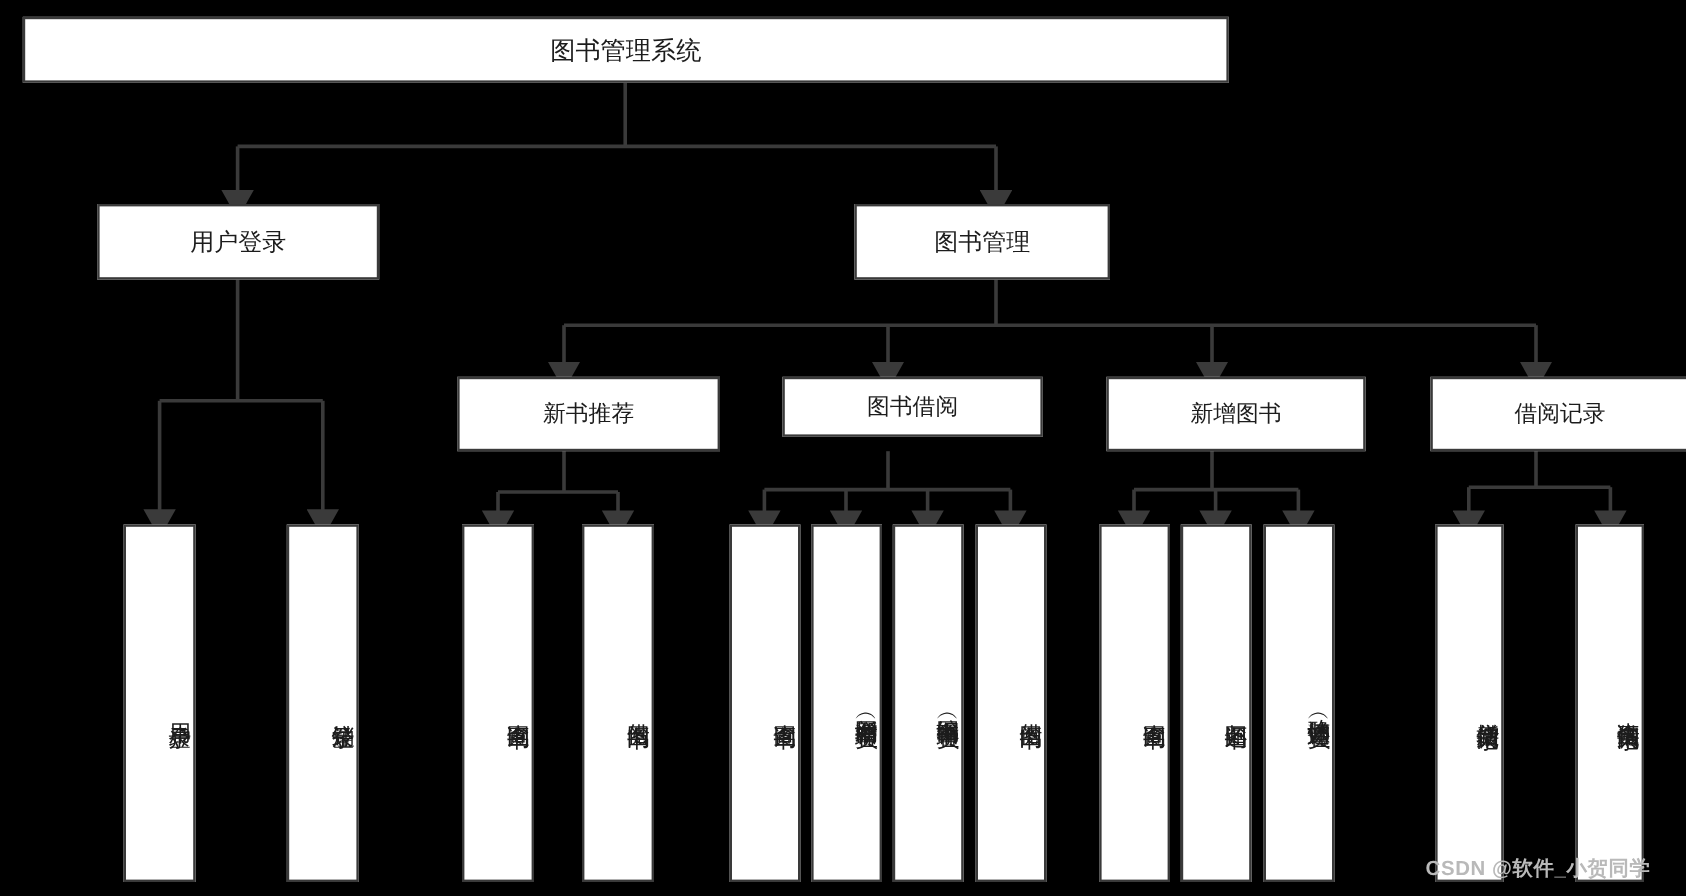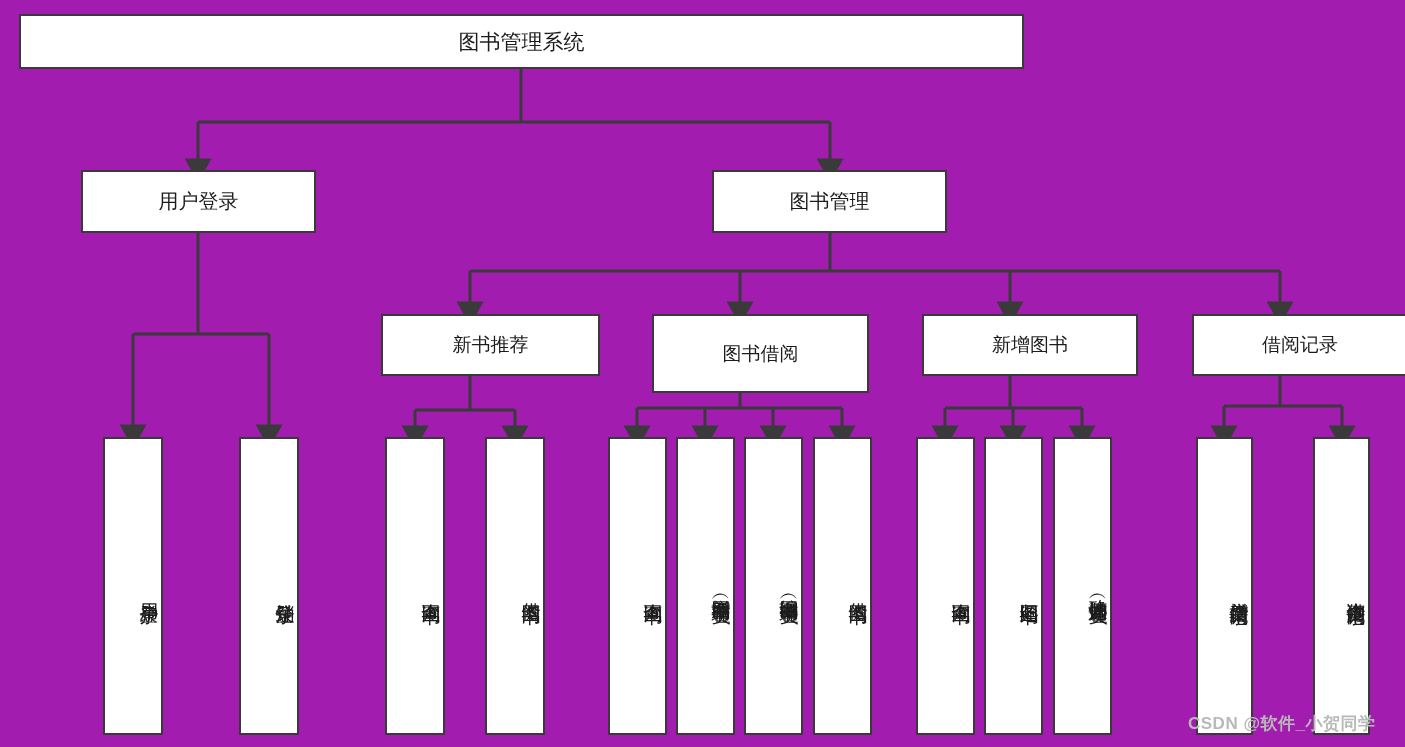--- a/index.html
+++ b/index.html
@@ -8,21 +8,21 @@
     padding: 0;
     background: #ffffff;
   }
   body {
     font-family: "Liberation Sans", "DejaVu Sans", sans-serif;
   }
   #canvas {
     position: relative;
     width: 1405px;
     height: 747px;
-    background: #a21caf;
+    background: #000000;
     overflow: hidden;
   }
   
   #wires {
     position: absolute;
     left: 0;
     top: 0;
     width: 1405px;
     height: 747px;
     pointer-events: none;
@@ -134,28 +134,28 @@
     </g>
   </svg>
 
   <div class="node root" style="left:19px; top:14px; width:1005px; height:55px;">
     <span>图书管理系统</span>
   </div>
 
   <div class="node lvl1" style="left:81px; top:170px; width:235px; height:63px;">
     <span>用户登录</span>
   </div>
-  <div class="node lvl1" style="left:712px; top:170px; width:235px; height:63px;">
+  <div class="node lvl1" style="left:712px; top:170px; width:213px; height:63px;">
     <span>图书管理</span>
   </div>
 
   <div class="node lvl2" style="left:361px; top:314px; width:219px; height:62px;">
     <span>新书推荐</span>
   </div>
-  <div class="node lvl2" style="left:632px; top:314px; width:217px; height:79px;">
+  <div class="node lvl2" style="left:632px; top:314px; width:217px; height:50px;">
     <span>图书借阅</span>
   </div>
   <div class="node lvl2" style="left:902px; top:314px; width:216px; height:62px;">
     <span>新增图书</span>
   </div>
   <div class="node lvl2" style="left:1172px; top:314px; width:216px; height:62px;">
     <span>借阅记录</span>
   </div>
 
   <div class="node leaf" style="left:103px; top:437px; width:60px; height:298px;">

